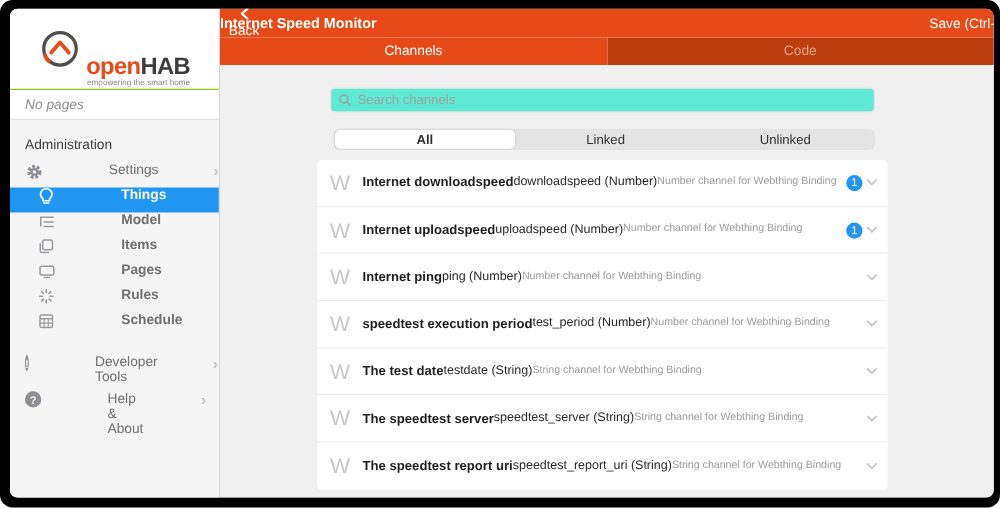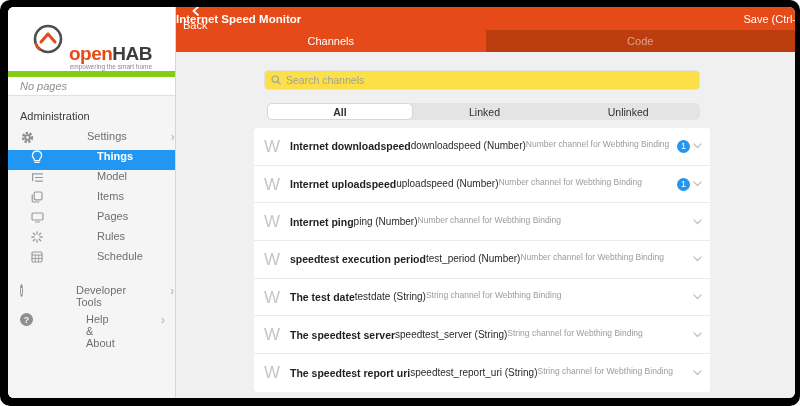--- a/index.html
+++ b/index.html
@@ -9,46 +9,46 @@
 
   
   .sidebar { width:168px; height:100%; background:#fff; border-right:1px solid #d6d6d6; display:flex; flex-direction:column; flex-shrink:0; }
   .logo-block { height:64px; display:flex; align-items:center; justify-content:center; background:#fff; }
   .logo-inner { display:flex; align-items:center; gap:4px; }
   .brand-text { display:flex; flex-direction:column; line-height:1;margin-top:36px; }
   .brand-line { font-size:19px; font-weight:600; letter-spacing:-0.5px; }
   .brand-open { color:#e64a19; }
   .brand-hab { color:#3d3d3c; }
   .tagline { font-size:6.5px; color:#8a8a8a; margin-top:1px; align-self:flex-end; }
-  .no-pages { height:25px; background:#fff; border-top:6px solid #84cc16; border-bottom:1px solid #e0e0e0; display:flex; align-items:center; padding-left:12px; font-size:11px; font-style:italic; color:#8e8e93; }
+  .no-pages { height:25px; background:#fff; border-top:1px solid #84cc16; border-bottom:1px solid #e0e0e0; display:flex; align-items:center; padding-left:12px; font-size:11px; font-style:italic; color:#8e8e93; }
   .side-body { flex:1; background:#f5f5f5; padding-top:10px; }
   .side-section-label { padding:4px 0 8px 12px; font-size:11px; color:#3c3c3c; }
   .side-item { height:20px; display:flex; align-items:flex-start; padding:0 10px 0 12px; font-size:11px; color:#6f6f6f; cursor:pointer;gap:44px; }
   .side-item .lbl { margin-left:9px; flex:1; }
   .side-item .chev { color:#c3c3c7; font-size:12px; font-weight:bold; }
-  .side-item.nested { padding-left:22px; }
+  .side-item.nested { padding-left:22px;font-weight:bold; }
   .side-item.active { background:#2196f3; color:#fff; padding-left:22px; }
   .side-item.active .chev { color:#fff; }
   .icon16 { width:14px; height:14px; display:inline-flex; align-items:center; justify-content:center; flex-shrink:0; }
   .gap-top-8 { margin-top:14px; }
   .gap-top-9 { margin-top:9px; }
   .circ-icon { width:13px; height:13px; border-radius:50%; background:#8e8e93; color:#f5f5f5; font-size:9px; font-weight:bold; display:flex; align-items:center; justify-content:center; }
 
   
   .main { flex:1; display:flex; flex-direction:column; min-width:0; }
   .navbar { height:23px; background:#e64a19; color:#fff; display:flex; align-items:center; position:relative; flex-shrink:0; }
   .nav-back { display:flex; align-items:center; gap:3px; padding-left:7px; font-size:11px; cursor:pointer;flex-direction:column; }
   .nav-title { position:absolute; left:0; right:0; text-align:left; font-size:11.5px; font-weight:bold; pointer-events:none; }
   .nav-save { position:absolute; right:-1px; font-size:11px; white-space:nowrap; cursor:pointer; }
   .tabbar { height:22px; display:flex; flex-shrink:0; }
   .tab { flex:1; display:flex; align-items:center; justify-content:center; font-size:11px; background:#bc3d0e; color:rgba(255,255,255,0.5); cursor:pointer; }
   .tab.active { background:#e64a19; color:#ffffff; }
 
   .content { flex:1; background:#f0f0f0; position:relative; }
-  .searchbox { position:absolute; left:88px; top:18px; width:436px; height:20px; background:#fde047; border:1px solid #e3e3e3; border-radius:4px; display:flex; align-items:center; padding:0 6px; }
+  .searchbox { position:absolute; left:88px; top:18px; width:436px; height:20px; background:#5eead4; border:1px solid #e3e3e3; border-radius:4px; display:flex; align-items:center; padding:0 6px; }
   .searchbox input { border:none; outline:none; background:transparent; font-size:10.5px; color:#333; width:100%; margin-left:5px; font-family:"Liberation Sans", sans-serif; }
   .searchbox input::placeholder { color:#a0a0a0; }
 
   .segmented { position:absolute; left:91px; top:51px; width:433px; height:17px; background:#e4e4e4; border-radius:5px; display:flex; }
   .seg-opt { flex:1; display:flex; align-items:center; justify-content:center; font-size:10.5px; color:#303030; cursor:pointer; border-radius:5px; }
   .seg-opt.selected { background:#fff; border:1px solid #d7d7d7; font-weight:bold; }
 
   .channel-card { position:absolute; left:78px; top:76px; width:456px; background:#fff; border-radius:4px; overflow:hidden; }
   .channel-row { height:37.7px; display:flex; align-items:center; padding:0 8px 0 10px; border-bottom:1px solid #ebebeb; cursor:pointer; background:#fff; }
   .channel-row:last-child { border-bottom:none; }

